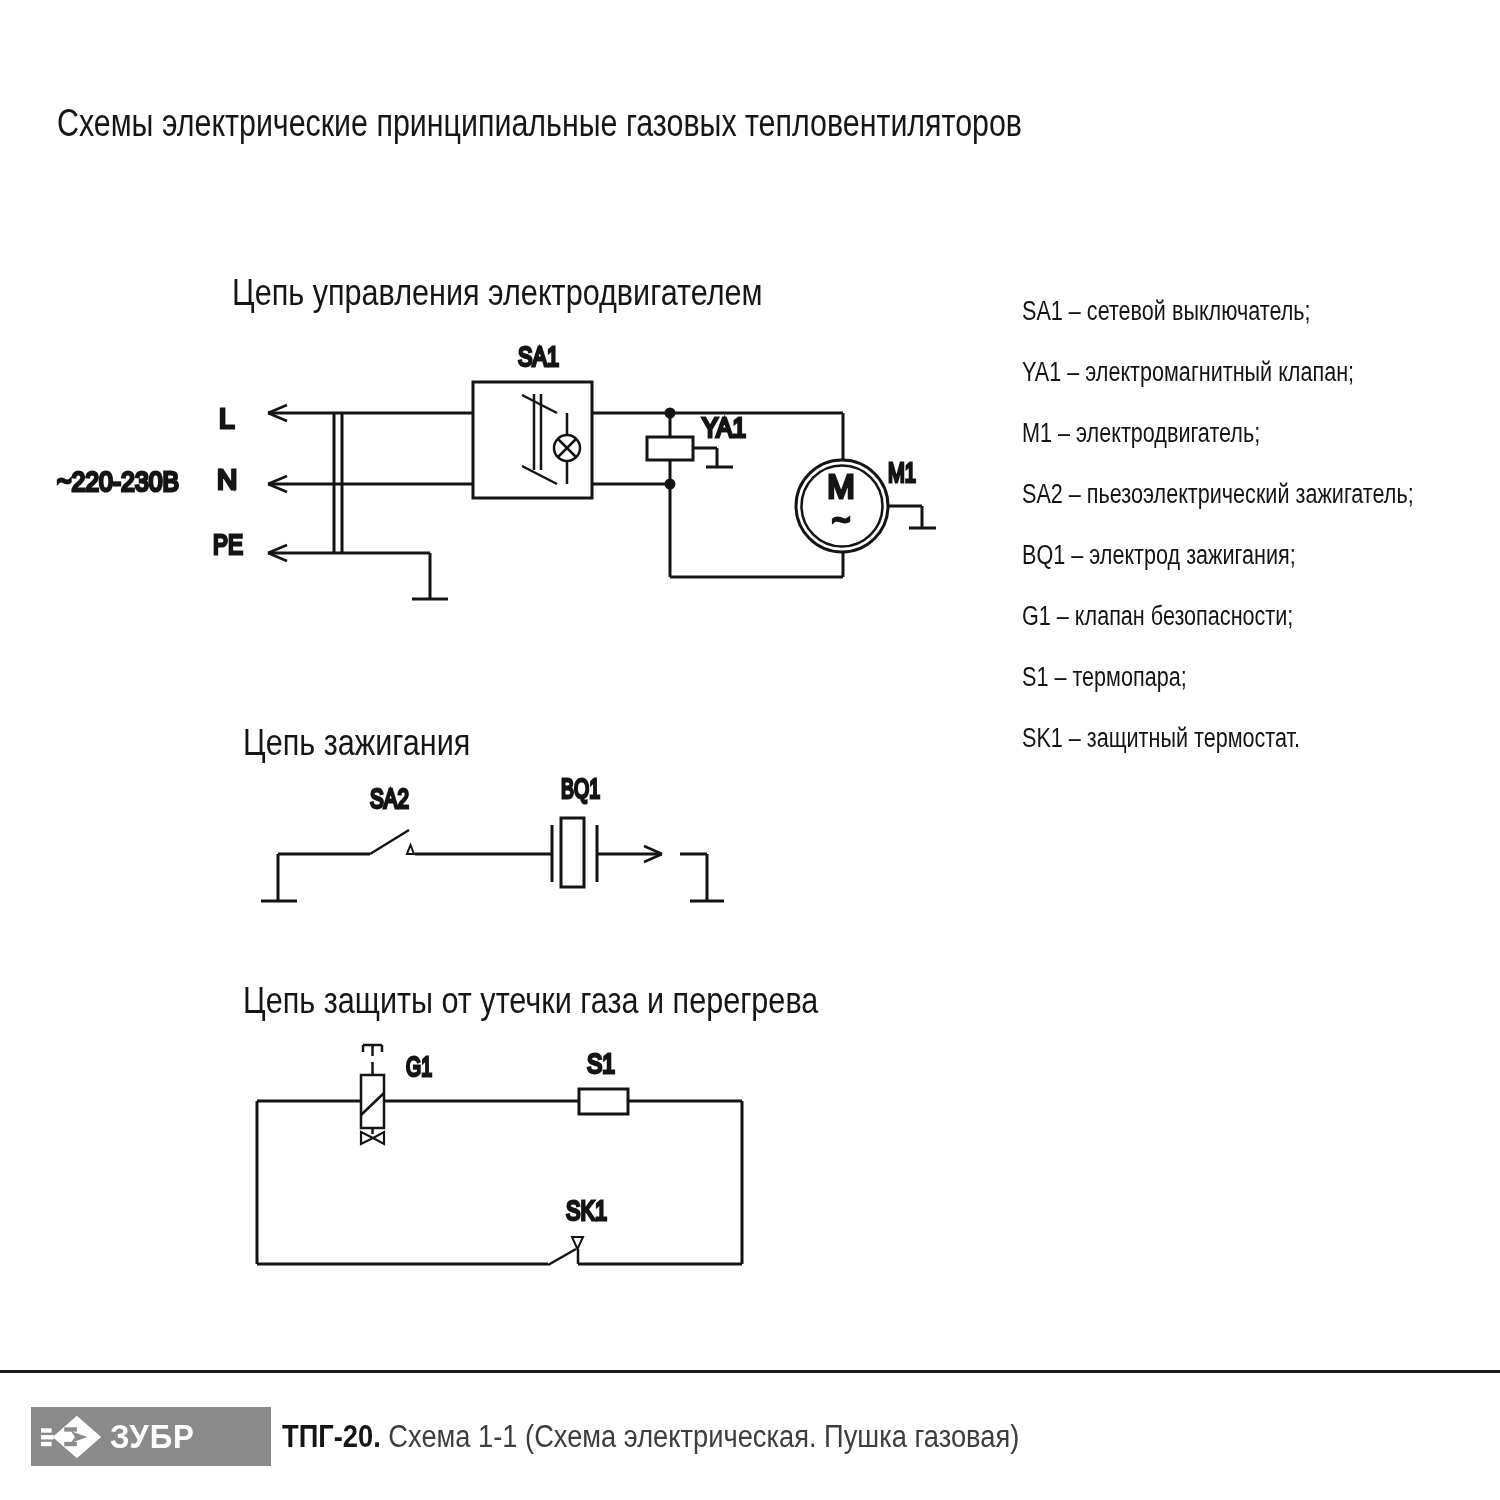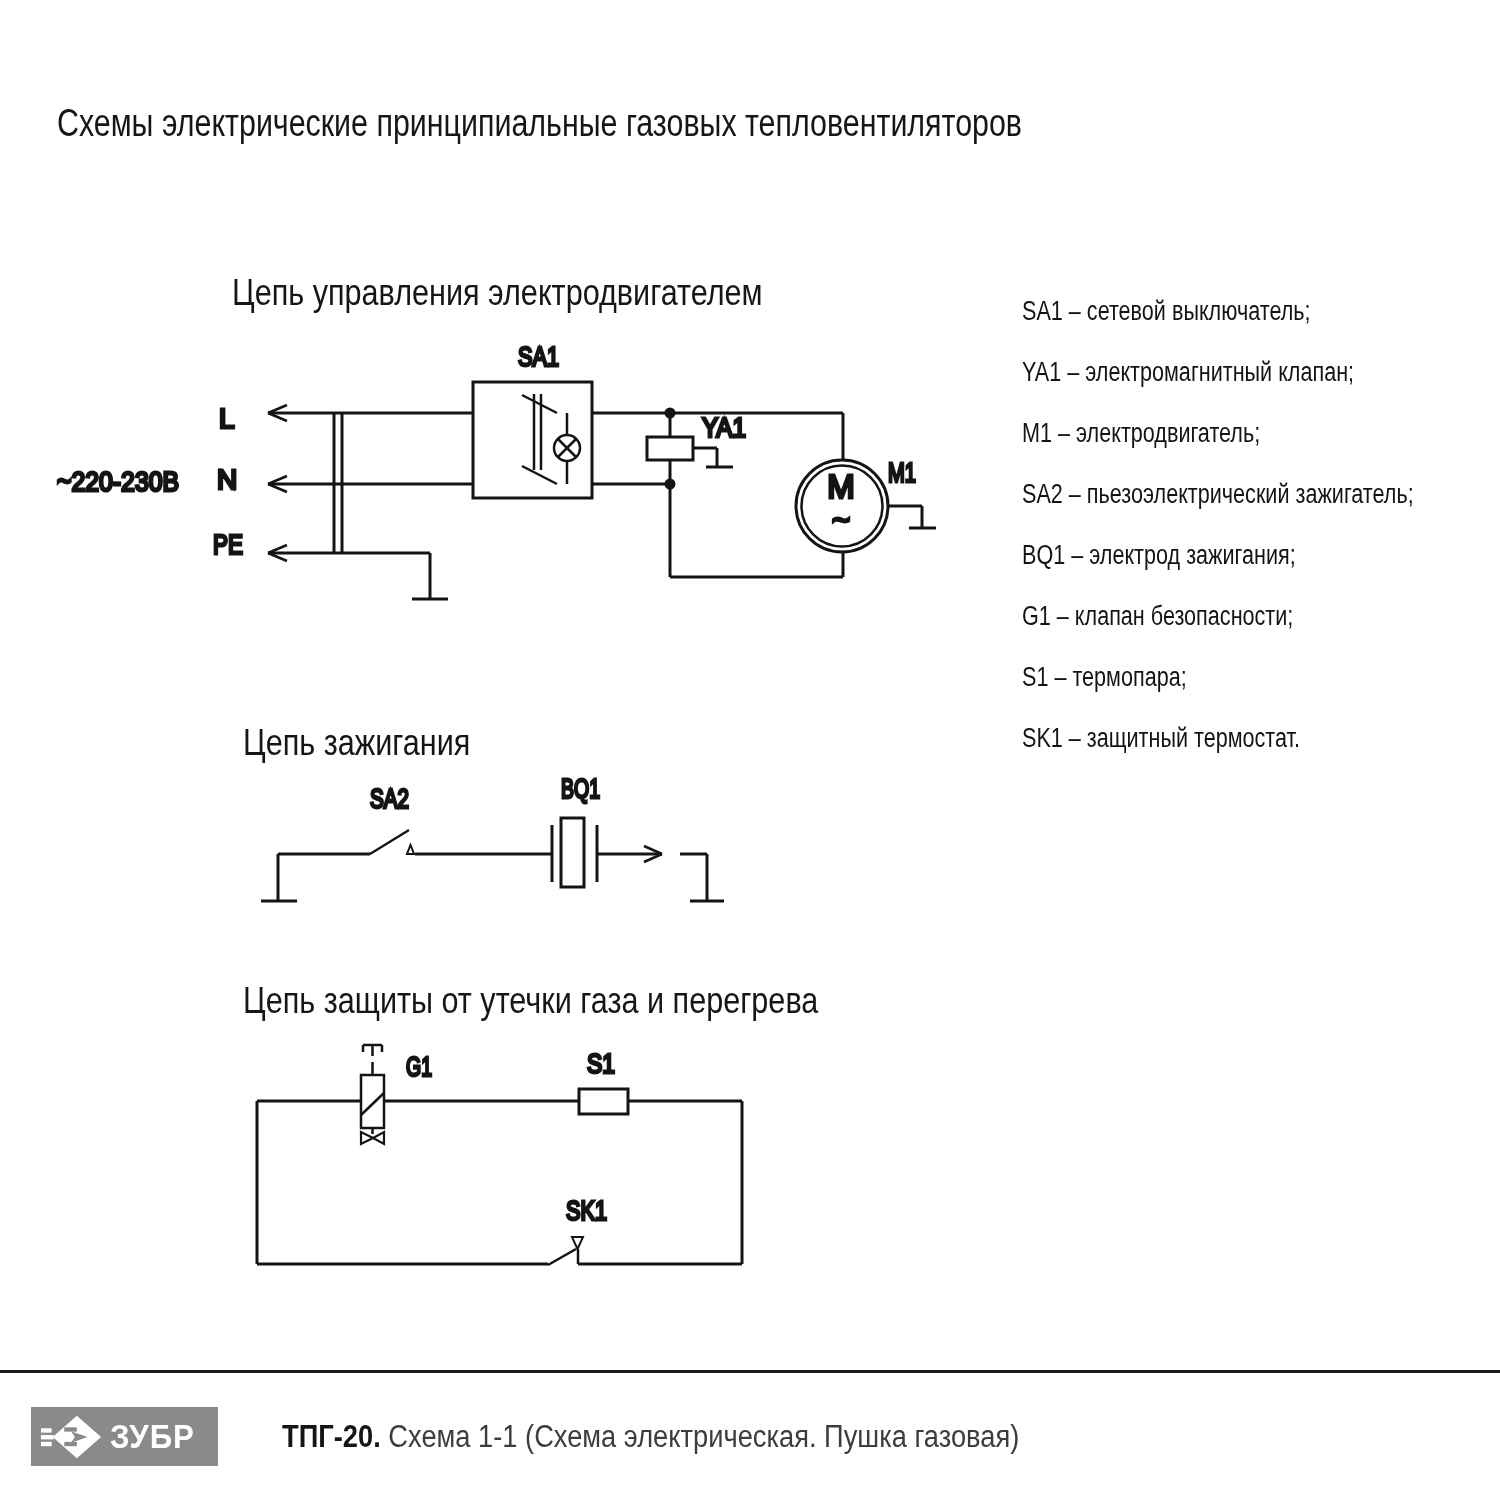--- a/index.html
+++ b/index.html
@@ -10,21 +10,21 @@
   .condensed85{transform:scaleX(0.85);transform-origin:left top;}
   #main-title{left:57px;top:102px;font-size:38px;color:#161616;}
   .section-title{font-size:36px;color:#161616;}
   #c1-title{left:232px;top:272px;}
   #c2-title{left:243px;top:722px;}
   #c3-title{left:243px;top:980px;}
   #legend{left:1022px;top:281px;font-size:27px;line-height:61px;color:#141414;}
   #schematic{position:absolute;left:0;top:0;}
   #schematic text{font-family:"Liberation Sans",sans-serif;fill:#141414;}
   #footer-rule{left:0;top:1370px;width:1500px;height:3px;background:#1c1c1c;}
-  #logo-box{left:31px;top:1407px;width:187px;height:59px;background:#8a8a8a;
+  #logo-box{left:31px;top:1407px;width:240px;height:59px;background:#8a8a8a;
             display:flex;align-items:center;padding-left:10px;box-sizing:border-box;gap:7px;}
   #logo-text{font-size:34px;font-weight:bold;color:#ffffff;letter-spacing:1px;
              transform:scaleX(0.92);transform-origin:left center;}
   #footer-caption{left:282px;top:1419px;font-size:31px;transform:scaleX(0.88);
                   transform-origin:left top;}
   #footer-model{font-weight:bold;color:#151515;}
   #footer-sub{color:#3d3d3d;}
 </style>
 </head>
 <body>

